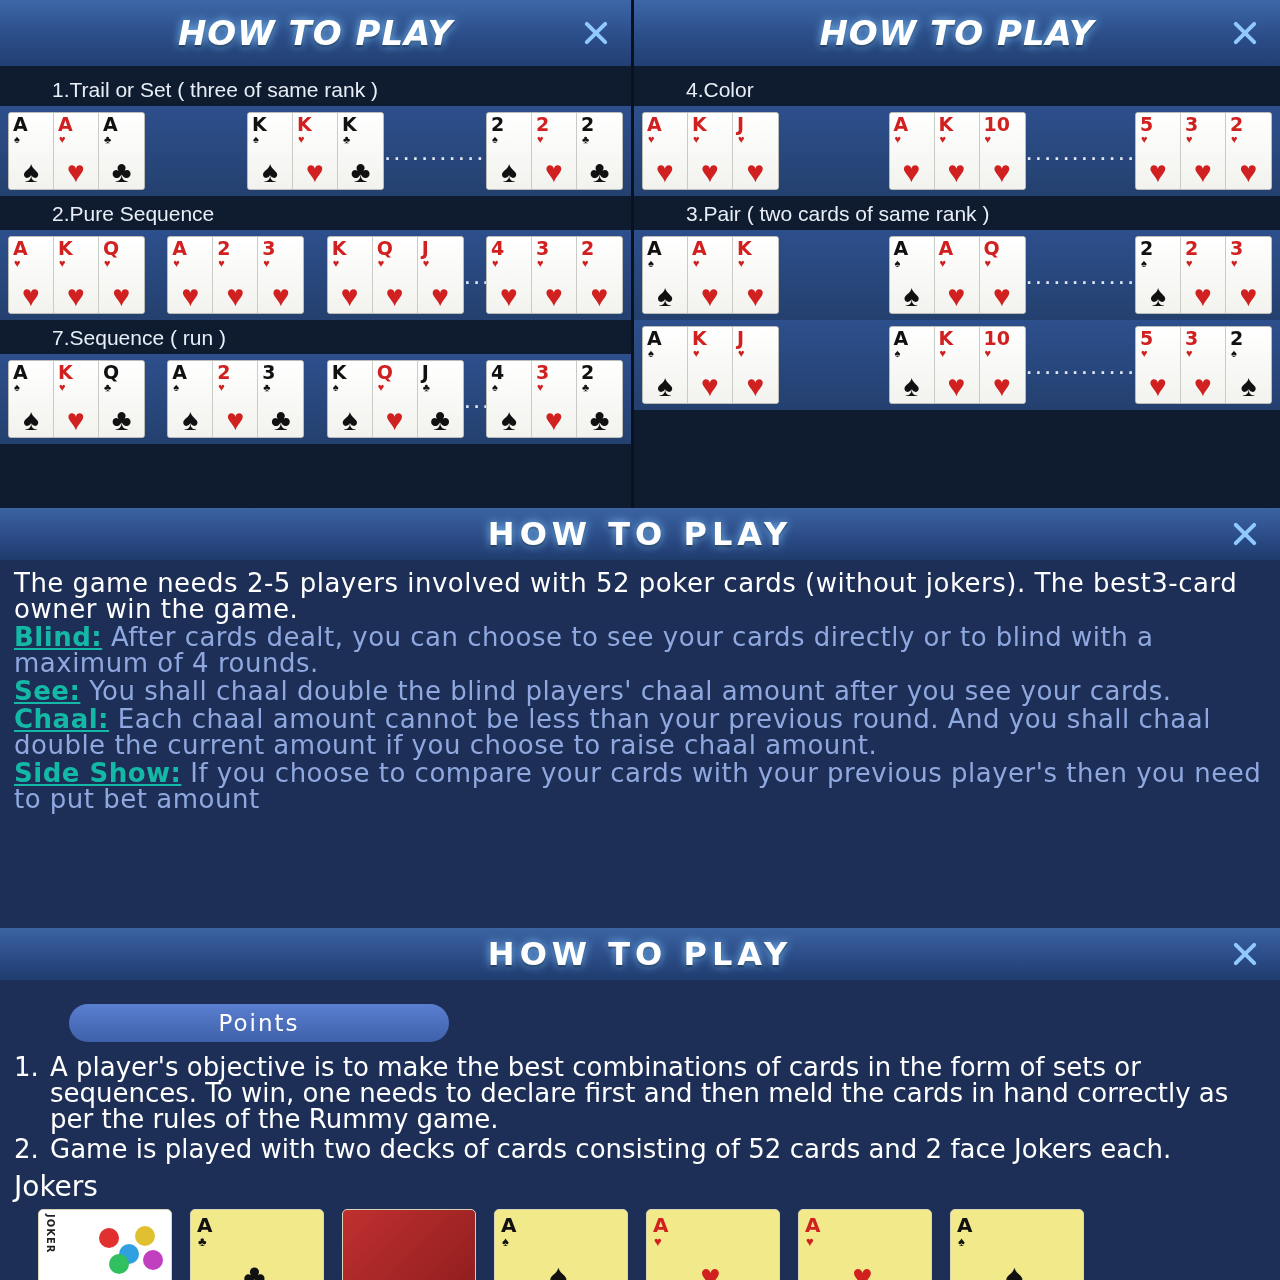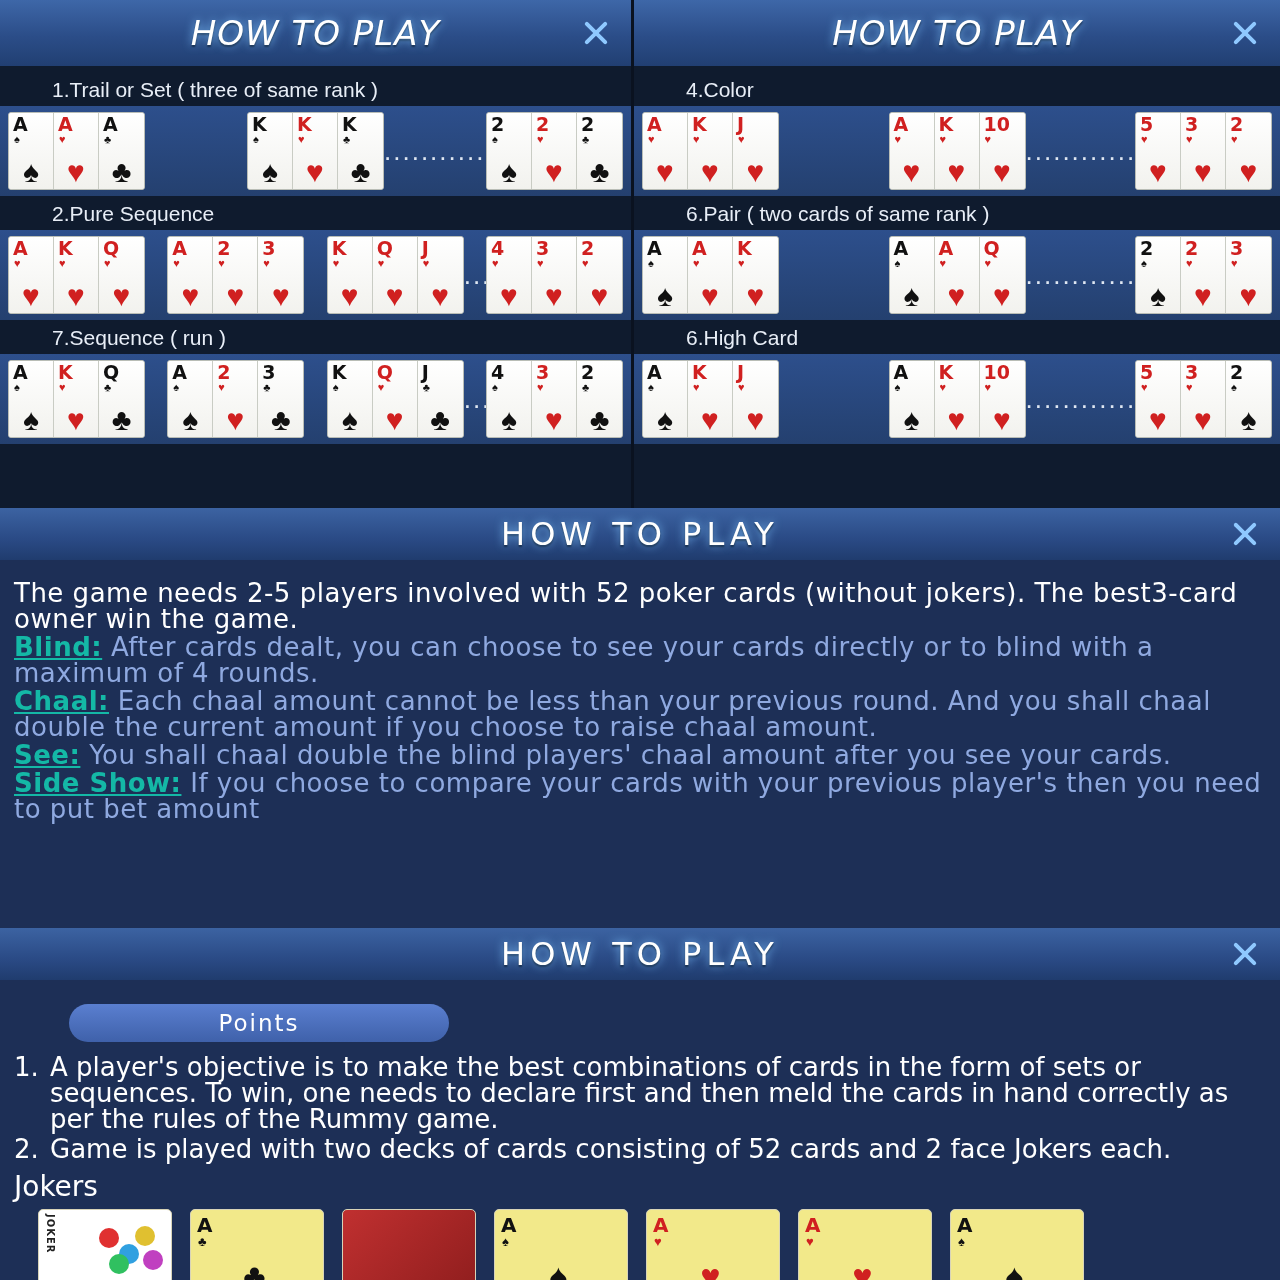--- a/index.html
+++ b/index.html
@@ -22,21 +22,21 @@
   .panel-right { width: 646px; height: 508px; }
 
   .hdr {
     height: 66px;
     background: linear-gradient(180deg,#3e67a8 0%,#2b4d88 55%,#213f72 100%);
     position: relative;
     display: flex; align-items: center; justify-content: center;
   }
   .hdr-title {
     font-family: "DejaVu Sans", sans-serif;
-    font-weight: normal;
+    font-weight: bold;
     font-size: 34px;
     letter-spacing: 1px;
     color: #ffffff;
     text-shadow: 0 0 10px #7fc4ff, 0 2px 2px #0a1a33;
     font-style: italic;
   }
   .close-x {
     position: absolute; right: 18px; top: 50%; transform: translateY(-50%);
     width: 34px; height: 34px; cursor: pointer;
   }
@@ -93,21 +93,21 @@
   
   .panel3 { width: 1280px; height: 420px; position: relative; overflow: hidden;
             background: #16284a; }
   .hdr3 {
     height: 52px;
     background: linear-gradient(180deg,#3c63a2 0%,#2a4a85 60%,#203c6e 100%);
     display: flex; align-items: center; justify-content: center; position: relative;
   }
   .hdr3 .hdr-title { font-size: 32px; letter-spacing: 5px; font-style: normal; }
   .p3-body {
-    background: #1d2f56; padding: 20px 14px 0 14px; height: 368px;
+    background: #1d2f56; padding: 10px 14px 0 14px; height: 368px;
     color: #8fa9e0;
     font-family: "DejaVu Sans", sans-serif;
     font-size: 26px; line-height: 1.0;
     letter-spacing: 0.5px;
   }
   .p3-body p { margin-bottom: 2px; }
   .p3-white { color: #ffffff; }
   .p3-lbl { color: #14b8a6; font-weight: bold; text-decoration: underline; }
 
   
@@ -430,21 +430,21 @@
               <div class="pipsm red">♥</div>
               <div class="pipbig red">♥</div>
             </div>
             <div class="card">
               <div class="rk red">2</div>
               <div class="pipsm red">♥</div>
               <div class="pipbig red">♥</div>
             </div>
           </div>
         </div>
-      <div class="sec-title">6.Pair ( two cards of same rank )</div>
+      <div class="sec-title">3.Pair ( two cards of same rank )</div>
       <div class="row-band" id="r5">
           <div class="grp">
             <div class="card">
               <div class="rk blk">A</div>
               <div class="pipsm blk">♠</div>
               <div class="pipbig blk">♠</div>
             </div>
             <div class="card">
               <div class="rk red">A</div>
               <div class="pipsm red">♥</div>
@@ -486,21 +486,20 @@
               <div class="pipsm red">♥</div>
               <div class="pipbig red">♥</div>
             </div>
             <div class="card">
               <div class="rk red">3</div>
               <div class="pipsm red">♥</div>
               <div class="pipbig red">♥</div>
             </div>
           </div>
         </div>
-      <div class="sec-title">6.High Card</div>
       <div class="row-band" id="r6">
           <div class="grp">
             <div class="card">
               <div class="rk blk">A</div>
               <div class="pipsm blk">♠</div>
               <div class="pipbig blk">♠</div>
             </div>
             <div class="card">
               <div class="rk red">K</div>
               <div class="pipsm red">♥</div>
@@ -558,26 +557,26 @@
     <div class="hdr-title">HOW TO PLAY</div>
     <div class="close-x"></div>
   </div>
   <div class="p3-body">
     <p class="p3-white">The game needs 2-5 players involved with 52 poker cards (without jokers). The best3-card owner win the game.</p>
     <p>
       <span class="p3-lbl">Blind:</span>
       <span>After cards dealt, you can choose to see your cards directly or to blind with a maximum of 4 rounds.</span>
     </p>
     <p>
+      <span class="p3-lbl">See:</span>
+      <span>You shall chaal double the blind players' chaal amount after you see your cards.</span>
+    </p>
+    <p>
       <span class="p3-lbl">Chaal:</span>
       <span>Each chaal amount cannot be less than your previous round. And you shall chaal double the current amount if you choose to raise chaal amount.</span>
-    </p>
-    <p>
-      <span class="p3-lbl">See:</span>
-      <span>You shall chaal double the blind players' chaal amount after you see your cards.</span>
     </p>
     <p>
       <span class="p3-lbl">Side Show:</span>
       <span>If you choose to compare your cards with your previous player's then you need to put bet amount</span>
     </p>
   </div>
 </div>
 
 <div class="panel4">
   <div class="hdr4">

